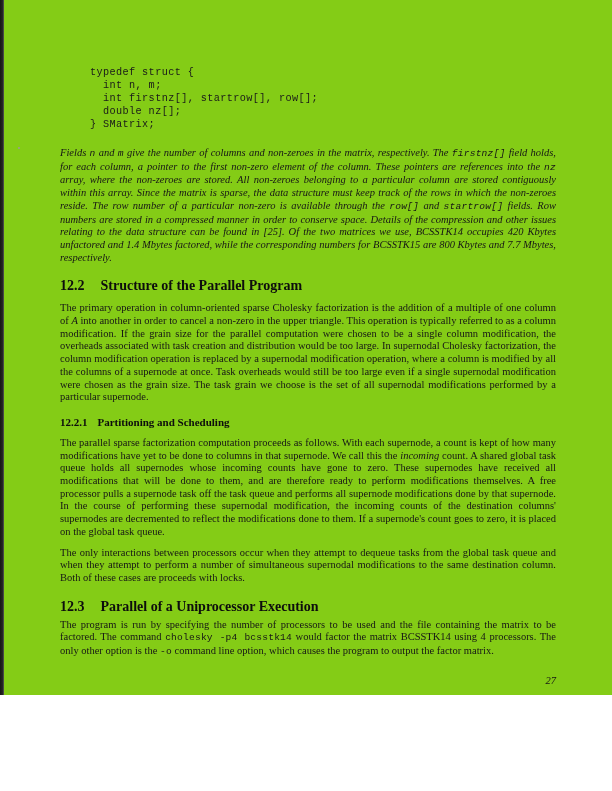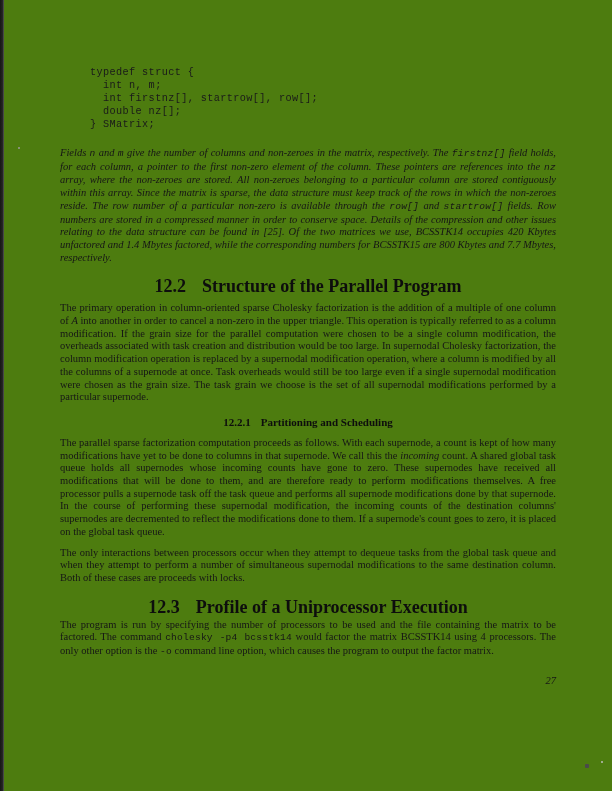--- a/index.html
+++ b/index.html
@@ -3,22 +3,22 @@
 <meta charset="utf-8">
 <style>
   html, body {
     margin: 0;
     padding: 0;
     background: #ffffff;
   }
   .page {
     position: relative;
     width: 612px;
-    height: 791px;
-    background: #4d7c0f;
+    height: 695px;
+    background: #84cc16;
     overflow: hidden;
     font-family: "Liberation Serif", serif;
     color: #151515;
   }
   .edge-bar {
     position: absolute;
     left: 0;
     top: 0;
     width: 4px;
     height: 791px;
@@ -54,43 +54,42 @@
     color: #161616;
   }
   .run-code {
     font-family: "Liberation Mono", "DejaVu Sans Mono", monospace;
     font-size: 9.6px;
     letter-spacing: 0.2px;
   }
   .run-italic { font-style: italic; }
   h2.sec {
     margin: 0;
-    font-size: 18px;
+    font-size: 14px;
     line-height: 16px;
     font-weight: bold;
     color: #0d0d0d;
-    text-align: center;
   }
   h2.sec .h-num { margin-right: 16px; }
   h3.subsec {
     margin: 0;
     font-size: 11px;
     line-height: 13px;
     font-weight: bold;
     color: #0d0d0d;
   }
   h3.subsec .h-num { margin-right: 10px; }
   .page-number {
     text-align: right;
     font-size: 10.5px;
     color: #161616;
   }
   .mt4  { margin-top: 4px !important; }
   .mt8  { margin-top: 8px !important; }
-  .mt12 { margin-top: 12px !important; text-align: center; }
+  .mt12 { margin-top: 12px !important; }
   .mt14 { margin-top: 14px !important; }
   .mt16 { margin-top: 16px !important; font-style: italic; }
 </style>
 </head>
 <body>
 
 <div class="page">
   <div class="edge-bar"></div>
   <div class="speck speck-1"></div>
   <div class="speck speck-2"></div>
@@ -110,21 +109,21 @@
 
     <p class="par mt8"><span>The primary operation in column-oriented sparse Cholesky factorization is the addition of a multiple of one column of </span><span class="run-italic">A</span><span> into another in order to cancel a non-zero in the upper triangle. This operation is typically referred to as a column modification. If the grain size for the parallel computation were chosen to be a single column modification, the overheads associated with task creation and distribution would be too large. In supernodal Cholesky factorization, the column modification operation is replaced by a supernodal modification operation, where a column is modified by all the columns of a supernode at once. Task overheads would still be too large even if a single supernodal modification were chosen as the grain size. The task grain we choose is the set of all supernodal modifications performed by a particular supernode.</span></p>
 
     <h3 class="subsec mt12"><span class="h-num">12.2.1</span><span class="h-title">Partitioning and Scheduling</span></h3>
 
     <p class="par mt8"><span>The parallel sparse factorization computation proceeds as follows. With each supernode, a count is kept of how many modifications have yet to be done to columns in that supernode. We call this the </span><span class="run-italic">incoming</span><span> count. A shared global task queue holds all supernodes whose incoming counts have gone to zero. These supernodes have received all modifications that will be done to them, and are therefore ready to perform modifications themselves. A free processor pulls a supernode task off the task queue and performs all supernode modifications done by that supernode. In the course of performing these supernodal modification, the incoming counts of the destination columns' supernodes are decremented to reflect the modifications done to them. If a supernode's count goes to zero, it is placed on the global task queue.</span></p>
 
 
     <p class="par mt8"><span>The only interactions between processors occur when they attempt to dequeue tasks from the global task queue and when they attempt to perform a number of simultaneous supernodal modifications to the same destination column. Both of these cases are proceeds with locks.</span></p>
 
-    <h2 class="sec mt14"><span class="h-num">12.3</span><span class="h-title">Profile of a Uniprocessor Execution</span></h2>
+    <h2 class="sec mt14"><span class="h-num">12.3</span><span class="h-title">Parallel of a Uniprocessor Execution</span></h2>
 
 
 
     <p class="par mt4"><span>The program is run by specifying the number of processors to be used and the file containing the matrix to be factored. The command </span><span class="run-code">cholesky -p4 bcsstk14</span><span> would factor the matrix BCSSTK14 using 4 processors. The only other option is the </span><span class="run-code">-o</span><span> command line option, which causes the program to output the factor matrix.</span></p>
 
     <div class="page-number mt16">27</div>
 
   </div>
 </div>
 

